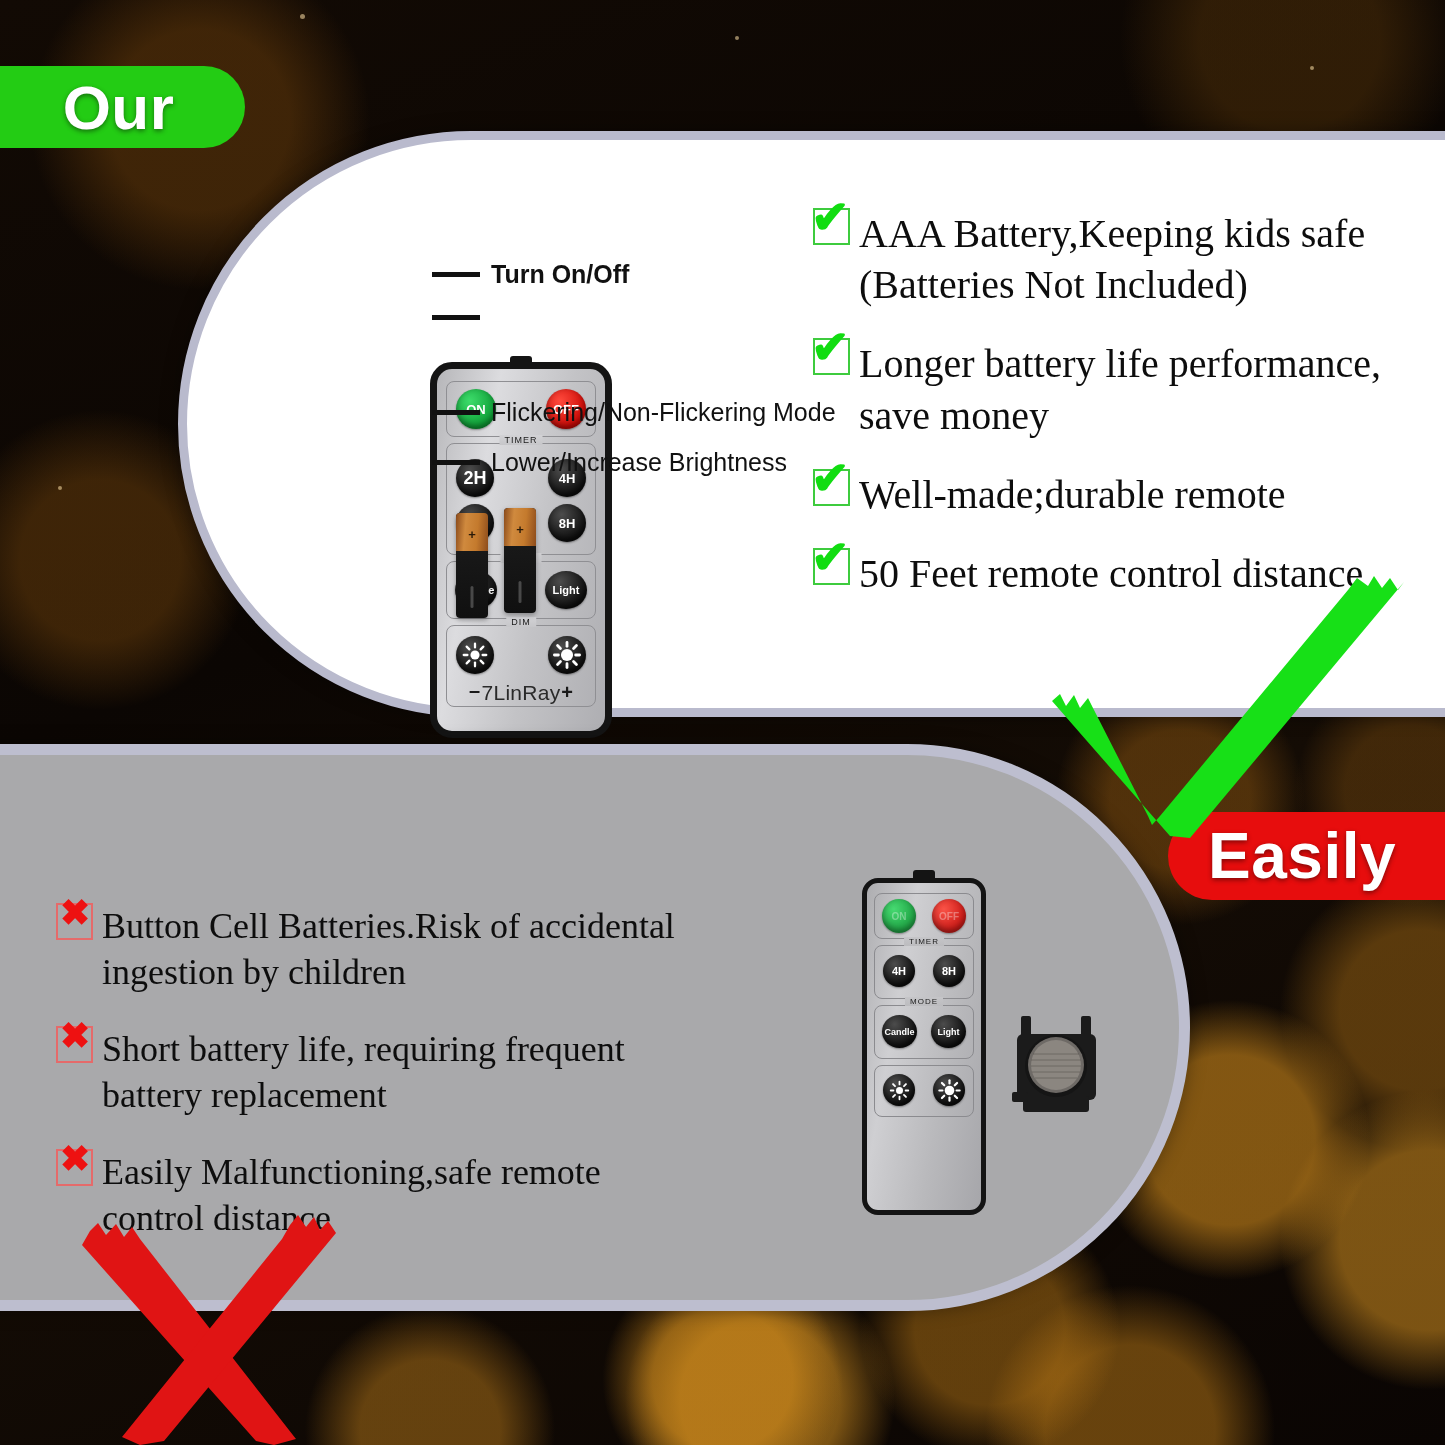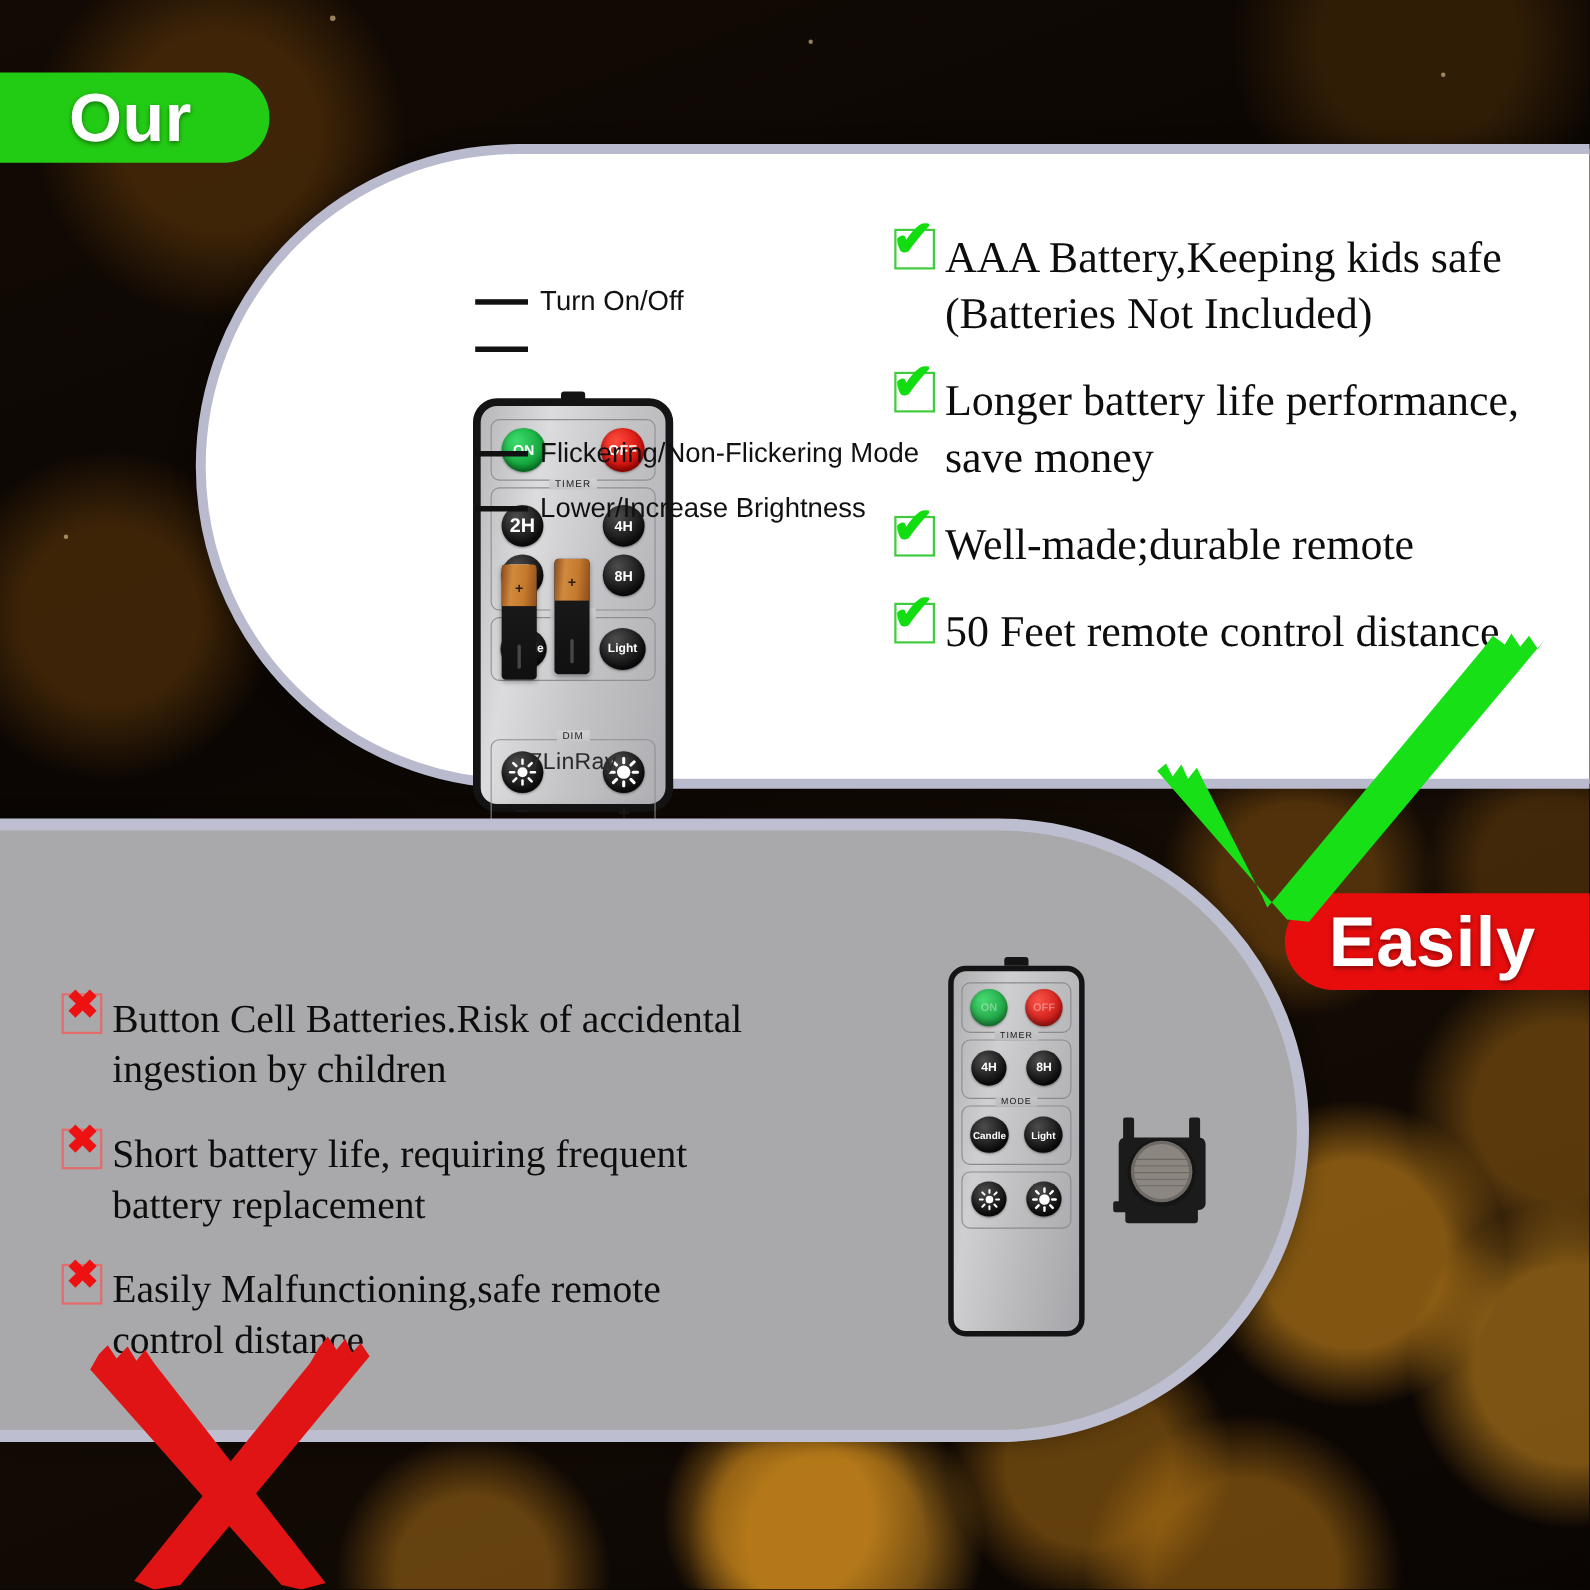--- a/index.html
+++ b/index.html
@@ -179,21 +179,21 @@
       <div class="grp" style="top:192px;height:56px;">
         <div class="grp-label">MODE</div>
         <div class="btn blk" style="left:8px;top:9px;width:42px;height:38px;border-radius:50%;font-size:11px;">
           <span>Candle</span>
         </div>
         <div class="btn blk" style="right:8px;top:9px;width:42px;height:38px;border-radius:50%;font-size:11px;">
           <span>Light</span>
         </div>
       </div>
 
-      <div class="grp" style="top:256px;height:80px;margin-top:47px;">
+      <div class="grp" style="top:256px;height:80px;">
         <div class="grp-label">DIM</div>
         <div class="btn blk" style="left:9px;top:10px;width:38px;height:38px;">
           <svg class="sun" width="26" height="26" viewBox="0 0 24 24">
             <circle cx="12" cy="12" r="4.2" fill="#fff"></circle>
             <g stroke="#fff" stroke-width="2.1" stroke-linecap="round">
               <line x1="12" y1="1.6" x2="12" y2="5"></line>
                 <line x1="12" y1="19" x2="12" y2="22.4"></line>
               <line x1="1.6" y1="12" x2="5" y2="12"></line>
                 <line x1="19" y1="12" x2="22.4" y2="12"></line>
               <line x1="4.3" y1="4.3" x2="6.8" y2="6.8"></line>
@@ -218,21 +218,21 @@
             </g>
           </svg>
         </div>
         <div class="pm" style="left:22px;bottom:6px;">–</div>
         <div class="pm" style="right:22px;bottom:4px;">+</div>
       </div>
 
       <div class="brand">7LinRay</div>
     </div>
 
-    <div class="callout" style="left:245px;top:118px;">
+    <div class="callout" style="left:245px;top:118px;font-weight:bold;">
       <div class="dash"></div>
       <div class="txt">Turn On/Off</div>
     </div>
     <div class="callout" style="left:245px;top:175px;">
       <div class="dash"></div>
     </div>
     <div class="callout" style="left:245px;top:306px;">
       <div class="dash"></div>
       <div class="txt">Lower/Increase Brightness</div>
     </div>

